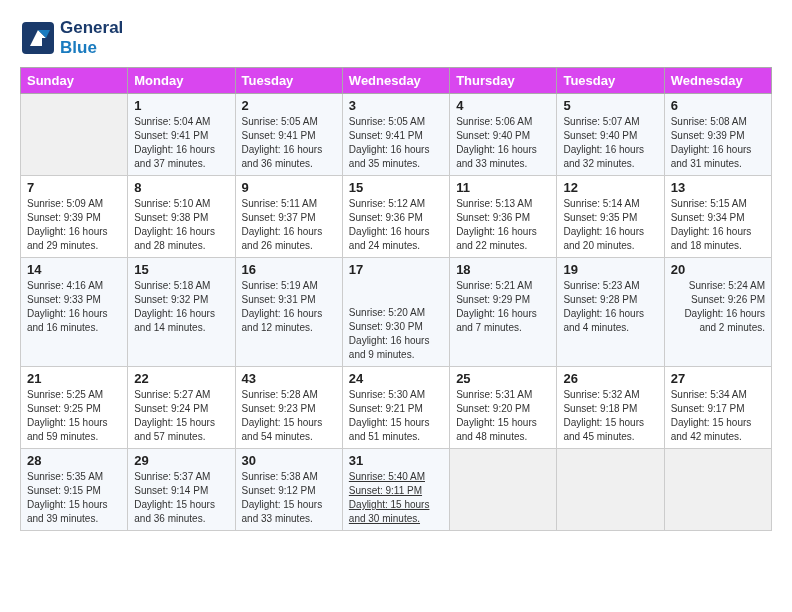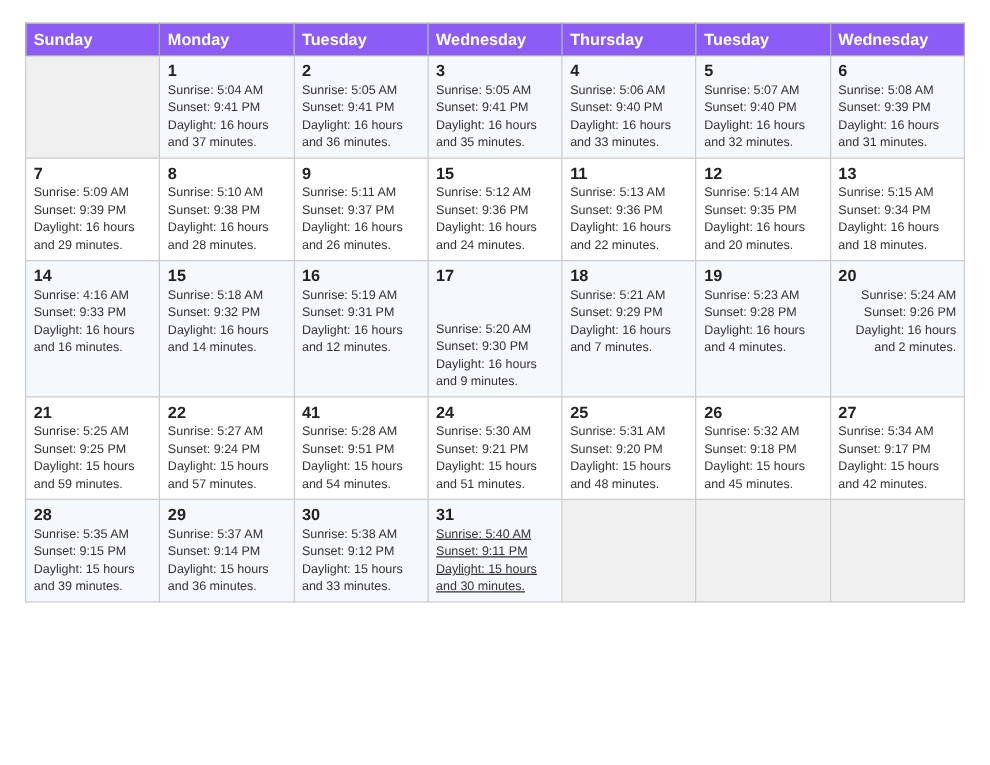--- a/index.html
+++ b/index.html
@@ -41,21 +41,21 @@
     .subtitle {
       font-size: 16px;
       color: #444;
     }
     table {
       width: 100%;
       border-collapse: collapse;
       table-layout: fixed;
     }
     thead tr th {
-      background-color: #8b5cf6;
+      background-color: #d946ef;
       color: #fff;
       text-align: left;
       padding: 5px 6px;
       font-size: 13px;
       font-weight: bold;
       border: 1px solid #aaa;
     }
     tbody tr td {
       vertical-align: top;
       padding: 4px 6px;
@@ -84,20 +84,37 @@
       color: #333;
     }
     .empty-cell {
       background: #f0f0f0 !important;
     }
   </style>
 </head>
 <body>
 
 <div class="page">
+  <div class="header">
+    <div class="logo">
+      <svg class="logo-icon" viewBox="0 0 36 36">
+        <rect x="2" y="2" width="32" height="32" rx="4" fill="#1a3a6b"></rect>
+        <polygon points="10,26 18,10 26,18 22,18 22,26" fill="white"></polygon>
+        <polygon points="18,10 26,18 30,10" fill="#1a7bbf"></polygon>
+      </svg>
+      <div>
+        <div style="font-size:17px;font-weight:bold;color:#1a3a6b;line-height:1.15;">General</div>
+        <div style="font-size:17px;font-weight:bold;color:#1a7bbf;line-height:1.15;">Blue</div>
+      </div>
+    </div>
+    <div class="title-block">
+      <div class="month-title"></div>
+      <div class="subtitle"></div>
+    </div>
+  </div>
 
   <table>
     <thead>
       <tr id="col-headers">
           <th>Sunday</th>
           <th>Monday</th>
           <th>Tuesday</th>
           <th>Wednesday</th>
           <th>Thursday</th>
           <th>Tuesday</th>
@@ -261,23 +278,23 @@
 and 59 minutes.</div>
           </td>
           <td>
             <span class="day-num">22</span>
             <div class="cell-content" style="white-space: pre-line;">Sunrise: 5:27 AM
 Sunset: 9:24 PM
 Daylight: 15 hours
 and 57 minutes.</div>
           </td>
           <td>
-            <span class="day-num">41</span>
+            <span class="day-num">43</span>
             <div class="cell-content" style="white-space: pre-line;">Sunrise: 5:28 AM
-Sunset: 9:51 PM
+Sunset: 9:23 PM
 Daylight: 15 hours
 and 54 minutes.</div>
           </td>
           <td>
             <span class="day-num">24</span>
             <div class="cell-content" style="white-space: pre-line;">Sunrise: 5:30 AM
 Sunset: 9:21 PM
 Daylight: 15 hours
 and 51 minutes.</div>
           </td>

